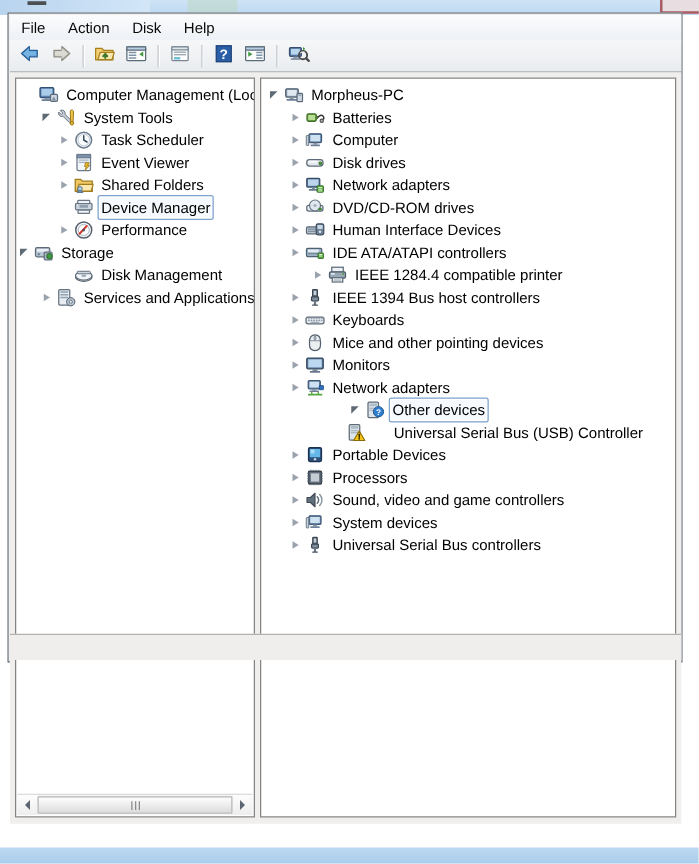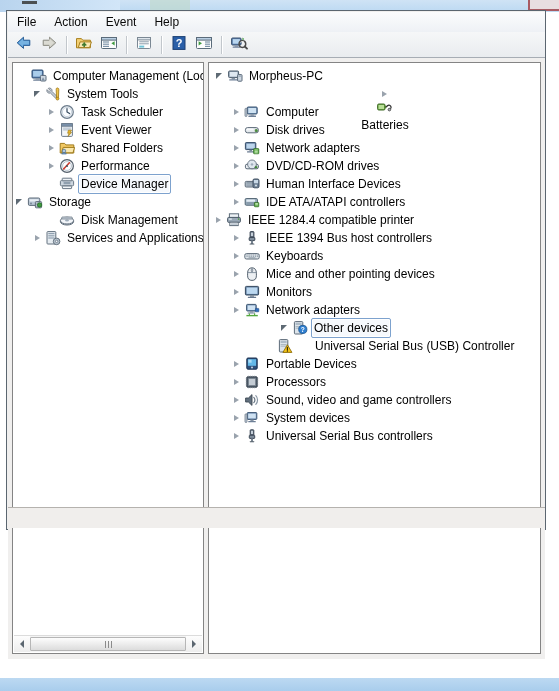--- a/index.html
+++ b/index.html
@@ -104,21 +104,21 @@
   </div>
   <div class="aero-bottom"></div>
 
   <div class="win">
     <div class="win-inner">
 
       <div class="menubar">
         <ul id="menu-list">
             <li>File</li>
             <li>Action</li>
-            <li>Event</li>
+            <li>Disk</li>
             <li>Help</li>
           </ul>
       </div>
 
       <div class="toolbar">
         <div class="tb-btn" title="Back">
           <span>
           <svg width="18" height="16" viewBox="0 0 18 16">
             <path d="M8.5 2.2 L2.2 7.8 L8.5 13.4 L8.5 10.4 L14.8 10.4 L14.8 5.2 L8.5 5.2 Z" fill="#4a92d4" stroke="#2c5f96" stroke-width="1" stroke-linejoin="round"></path>
             <path d="M8.2 3.6 L3.4 7.8 L8.2 12 L8.2 9.6 L14 9.6 L14 6 L8.2 6 Z" fill="#8fc4ea" opacity=".65"></path>
@@ -255,43 +255,43 @@
                 <span class="ico">
                   <svg width="16" height="16" viewBox="0 0 16 16">
                     <path d="M1.2 13 L1.2 3.4 L5.6 3.4 L6.9 4.9 L14.8 4.9 L14.8 13 Z" fill="#f1c863" stroke="#a07c1d"></path>
                     <path d="M2.6 12.8 L4.2 7.4 L15.6 7.4 L14 12.8 Z" fill="#fae8b0" stroke="#a07c1d"></path>
                     <circle cx="5" cy="11" r="1.8" fill="#b1c9e0" stroke="#4a6d91" stroke-width=".7"></circle>
                     <path d="M2.6 14 a2.6 2.2 0 0 1 4.8 0Z" fill="#7ea8d0" stroke="#4a6d91" stroke-width=".7"></path>
                   </svg>
                 </span>
                 <span class="lbl">Shared Folders</span>
               </div>
+              <div class="row sel" style="padding-left: 32px;">
+                <span class="twisty "></span>
+                <span class="ico">
+                  <svg width="16" height="16" viewBox="0 0 16 16">
+                    <rect x="1.4" y="4.6" width="13.2" height="5.2" rx="1" fill="#cdd6df" stroke="#6a7886"></rect>
+                    <rect x="3.2" y="2.2" width="9.6" height="2.6" rx=".6" fill="#eef2f6" stroke="#6a7886"></rect>
+                    <rect x="3.4" y="10" width="9.2" height="2.6" rx=".5" fill="#f2f5f8" stroke="#6a7886"></rect>
+                    <rect x="4.6" y="6" width="6.8" height="2.2" fill="#8f9fae"></rect>
+                  </svg>
+                </span>
+                <span class="lbl">Device Manager</span>
+              </div>
               <div class="row" style="padding-left: 32px;">
                 <span class="twisty closed"></span>
                 <span class="ico">
                   <svg width="16" height="16" viewBox="0 0 16 16">
                     <circle cx="8" cy="8" r="6.4" fill="#f4f6f8" stroke="#55616d" stroke-width="1.2"></circle>
                     <circle cx="8" cy="8" r="4.4" fill="#fff" stroke="#9fadbb" stroke-width=".7"></circle>
                     <path d="M4.6 11 L10.4 4.8" stroke="#d03a2e" stroke-width="1.6" stroke-linecap="round"></path>
                     <circle cx="8" cy="8" r="1.1" fill="#4a5764"></circle>
                   </svg>
                 </span>
                 <span class="lbl">Performance</span>
-              </div>
-              <div class="row sel" style="padding-left: 32px;">
-                <span class="twisty "></span>
-                <span class="ico">
-                  <svg width="16" height="16" viewBox="0 0 16 16">
-                    <rect x="1.4" y="4.6" width="13.2" height="5.2" rx="1" fill="#cdd6df" stroke="#6a7886"></rect>
-                    <rect x="3.2" y="2.2" width="9.6" height="2.6" rx=".6" fill="#eef2f6" stroke="#6a7886"></rect>
-                    <rect x="3.4" y="10" width="9.2" height="2.6" rx=".5" fill="#f2f5f8" stroke="#6a7886"></rect>
-                    <rect x="4.6" y="6" width="6.8" height="2.2" fill="#8f9fae"></rect>
-                  </svg>
-                </span>
-                <span class="lbl">Device Manager</span>
               </div>
               <div class="row" style="">
                 <span class="twisty open"></span>
                 <span class="ico">
                   <svg width="16" height="16" viewBox="0 0 16 16">
                     <rect x="1.4" y="4" width="11.4" height="7.4" rx="1.2" fill="#b9c6d4" stroke="#5d6b79"></rect>
                     <rect x="2.6" y="5.2" width="9" height="2.2" rx=".4" fill="#e8eef4"></rect>
                     <circle cx="4" cy="9.4" r="1" fill="#7a8a9a"></circle>
                     <rect x="8.4" y="7.6" width="6.2" height="6.2" rx=".8" fill="#d5dde5" stroke="#5d6b79"></rect>
                     <path d="M9.3 9.1 h4.4 M9.3 10.7 h4.4 M9.3 12.3 h4.4" stroke="#6f7f8f" stroke-width=".9"></path>
@@ -356,21 +356,21 @@
                     <rect x="1.6" y="3" width="10" height="6.6" rx="1" fill="#98a8ba" stroke="#4d5c6c"></rect>
                     <rect x="2.8" y="4" width="7.6" height="4.6" fill="#dfe8f1"></rect>
                     <rect x="4.6" y="9.8" width="3.4" height="1.6" fill="#8795a6"></rect>
                     <rect x="2.2" y="11.2" width="9" height="1.4" rx=".5" fill="#6d7f96"></rect>
                     <rect x="10.6" y="6.6" width="4.4" height="6.6" rx=".7" fill="#cfd8e2" stroke="#5b6a7a"></rect>
                     <rect x="11.5" y="7.6" width="2.6" height="1" fill="#8b9aa9"></rect>
                   </svg>
                 </span>
                 <span class="lbl">Morpheus-PC</span>
               </div>
-              <div class="row" style="padding-left: 21px; flex-direction: column;">
+              <div class="row" style="padding-left: 21px;">
                 <span class="twisty closed"></span>
                 <span class="ico">
                   <svg width="16" height="16" viewBox="0 0 16 16">
                     <rect x="1.6" y="5" width="7.4" height="6" rx="1.2" fill="#6fa84a" stroke="#3f6b26"></rect>
                     <rect x="2.6" y="6" width="5.4" height="4" fill="#b8de96"></rect>
                     <rect x="9" y="6.8" width="1.4" height="2.4" fill="#4f7a31"></rect>
                     <path d="M10.2 8 q3 -3.4 4.6 -.6 q1 1.8 -1.4 2.8" fill="none" stroke="#2f2f2f" stroke-width="1.2"></path>
                     <circle cx="13.4" cy="10.6" r="1.3" fill="#b0b8c0" stroke="#555"></circle>
                   </svg>
                 </span>
@@ -446,21 +446,21 @@
                   <svg width="16" height="16" viewBox="0 0 16 16">
                     <rect x="1.2" y="4.6" width="12.2" height="6.6" rx="1" fill="#9fb3c4" stroke="#4e6170"></rect>
                     <rect x="2.4" y="5.6" width="8.6" height="2.2" rx=".4" fill="#e3ecf3"></rect>
                     <path d="M2.4 9 h8.6" stroke="#6d7f8f" stroke-width=".9"></path>
                     <rect x="10.4" y="8.4" width="4.4" height="4.4" rx=".6" fill="#55a83f" stroke="#2f6a24" stroke-width=".7"></rect>
                     <path d="M11.3 9.6 h2.6 M11.3 10.8 h2.6" stroke="#e0f4d4" stroke-width=".8"></path>
                   </svg>
                 </span>
                 <span class="lbl">IDE ATA/ATAPI controllers</span>
               </div>
-              <div class="row" style="padding-left: 3px;">
+              <div class="row" style="padding-left: 39px;">
                 <span class="twisty closed"></span>
                 <span class="ico">
                   <svg width="16" height="16" viewBox="0 0 16 16">
                     <rect x="3.4" y="1.8" width="9.2" height="4" fill="#eef2f6" stroke="#5d6b79"></rect>
                     <rect x="1.6" y="5.4" width="12.8" height="5" rx="1.1" fill="#9aa8b6" stroke="#4e5c6a"></rect>
                     <rect x="2.8" y="6.4" width="3" height="1.4" fill="#dde6ee"></rect>
                     <circle cx="12.6" cy="7.1" r=".8" fill="#4f9b3f"></circle>
                     <rect x="3.8" y="10.2" width="8.4" height="3.4" fill="#fbfcfd" stroke="#5d6b79"></rect>
                     <path d="M5 11.4 h6 M5 12.5 h6" stroke="#b2bec9" stroke-width=".8"></path>
                   </svg>

